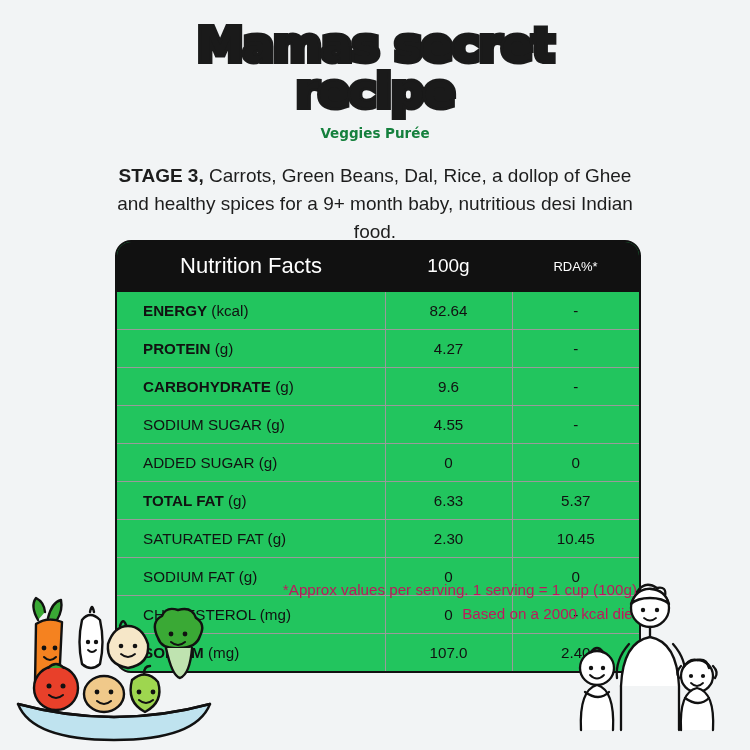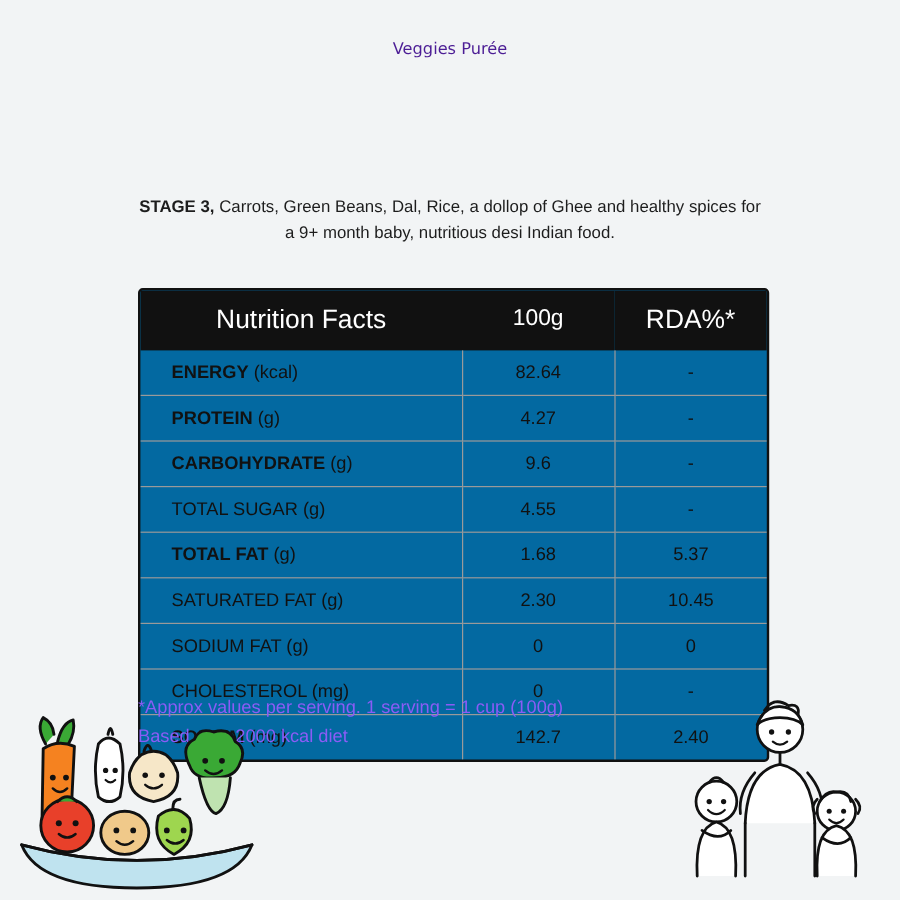--- a/index.html
+++ b/index.html
@@ -31,48 +31,48 @@
     line-height: 0.98;
     letter-spacing: -1px;
     color: #1a1a1a;
     -webkit-text-stroke: 6px #1a1a1a;
     paint-order: stroke fill;
     margin: 0;
     padding: 0 60px;
   }
   .brand-sub {
     font-family: "DejaVu Sans", sans-serif;
-    font-weight: normal;
+    font-weight: bold;
     font-size: 13.5px;
     margin-top: 11px;
-    color: #4c1d95;
+    color: #15803d;
   }
 
   
   .desc {
     position: absolute;
     top: 162px;
     left: 115px;
     width: 520px;
     text-align: center;
-    font-size: 14px;
+    font-size: 19px;
     line-height: 1.48;
     color: #1d1d1d;
   }
   .desc b { font-weight: bold; }
 
   
   .table-wrap {
     position: absolute;
     top: 240px;
     left: 115px;
     width: 522px;
-    background: #0369a1;
+    background: #22c55e;
     border: 2.5px solid #111;
-    border-radius: 4px;
+    border-radius: 16px;
     overflow: hidden;
   }
   table {
     width: 100%;
     border-collapse: collapse;
     table-layout: fixed;
   }
   thead th {
     background: #111;
     color: #fff;
@@ -80,21 +80,21 @@
     padding: 11px 0 13px 0;
     font-size: 20.5px;
     vertical-align: middle;
   }
   thead th.h-name {
     text-align: center;
     font-size: 22px;
     width: 268px;
   }
   thead th.h-val { width: 127px; text-align: center; font-size: 19px; }
-  thead th.h-rda { width: 127px; text-align: center; font-size: 22px; }
+  thead th.h-rda { width: 127px; text-align: center; font-size: 13px; }
 
   tbody td {
     border-bottom: 1.5px solid #9a9a9a;
     border-right: 1.5px solid #9a9a9a;
     font-size: 15.2px;
     padding: 8px 0;
     height: 21px;
   }
   tbody tr:last-child td { border-bottom: none; }
   tbody td.c-name {
@@ -106,24 +106,24 @@
   tbody td.c-val, tbody td.c-rda { text-align: center; margin-left: 31px; }
   tbody td.c-rda { border-right: none; }
   .nut-bold { font-weight: bold; }
 
   
   .footnote {
     position: absolute;
     top: 578px;
     left: 115px;
     width: 522px;
-    text-align: left;
+    text-align: right;
     font-size: 15.2px;
     line-height: 1.6;
-    color: #8b5cf6;
+    color: #be185d;
   }
 
   
   .veggies {
     position: absolute;
     left: 8px;
     bottom: 8px;
     width: 215px;
     height: 180px;
   }
@@ -132,20 +132,24 @@
     right: 10px;
     bottom: 10px;
     width: 185px;
     height: 170px;
   }
 </style>
 </head>
 <body>
 
 <div class="brand">
+  <div class="brand-title">
+    <span>Mamas secret</span><br>
+    <span>recipe</span>
+  </div>
   <div class="brand-sub">Veggies Purée</div>
 </div>
 
 <div class="desc">
   <b>STAGE 3,</b><span> Carrots, Green Beans, Dal, Rice, a dollop of Ghee and healthy spices for a 9+ month baby, nutritious desi Indian food.</span>
 </div>
 
 <div class="table-wrap">
   <table>
     <thead>
@@ -165,47 +169,52 @@
           <td class="c-name"><span class="nut-bold">PROTEIN</span><span> (g)</span></td>
           <td class="c-val">4.27</td>
           <td class="c-rda">-</td>
         </tr>
         <tr>
           <td class="c-name"><span class="nut-bold">CARBOHYDRATE</span><span> (g)</span></td>
           <td class="c-val">9.6</td>
           <td class="c-rda">-</td>
         </tr>
         <tr>
-          <td class="c-name"><span>TOTAL SUGAR</span><span> (g)</span></td>
+          <td class="c-name"><span>SODIUM SUGAR</span><span> (g)</span></td>
           <td class="c-val">4.55</td>
           <td class="c-rda">-</td>
         </tr>
         <tr>
+          <td class="c-name"><span>ADDED SUGAR</span><span> (g)</span></td>
+          <td class="c-val">0</td>
+          <td class="c-rda">0</td>
+        </tr>
+        <tr>
           <td class="c-name"><span class="nut-bold">TOTAL FAT</span><span> (g)</span></td>
-          <td class="c-val">1.68</td>
+          <td class="c-val">6.33</td>
           <td class="c-rda">5.37</td>
         </tr>
         <tr>
           <td class="c-name"><span>SATURATED FAT</span><span> (g)</span></td>
           <td class="c-val">2.30</td>
           <td class="c-rda">10.45</td>
         </tr>
         <tr>
           <td class="c-name"><span>SODIUM FAT</span><span> (g)</span></td>
           <td class="c-val">0</td>
           <td class="c-rda">0</td>
         </tr>
         <tr>
           <td class="c-name"><span>CHOLESTEROL</span><span> (mg)</span></td>
           <td class="c-val">0</td>
           <td class="c-rda">-</td>
         </tr>
         <tr>
           <td class="c-name"><span class="nut-bold">SODIUM</span><span> (mg)</span></td>
-          <td class="c-val">142.7</td>
+          <td class="c-val">107.0</td>
           <td class="c-rda">2.40</td>
         </tr>
       </tbody>
   </table>
 </div>
 
 <div class="footnote">
   <div>*Approx values per serving. 1 serving = 1 cup (100g)</div>
   <div>Based on a 2000 kcal diet</div>
 </div>

